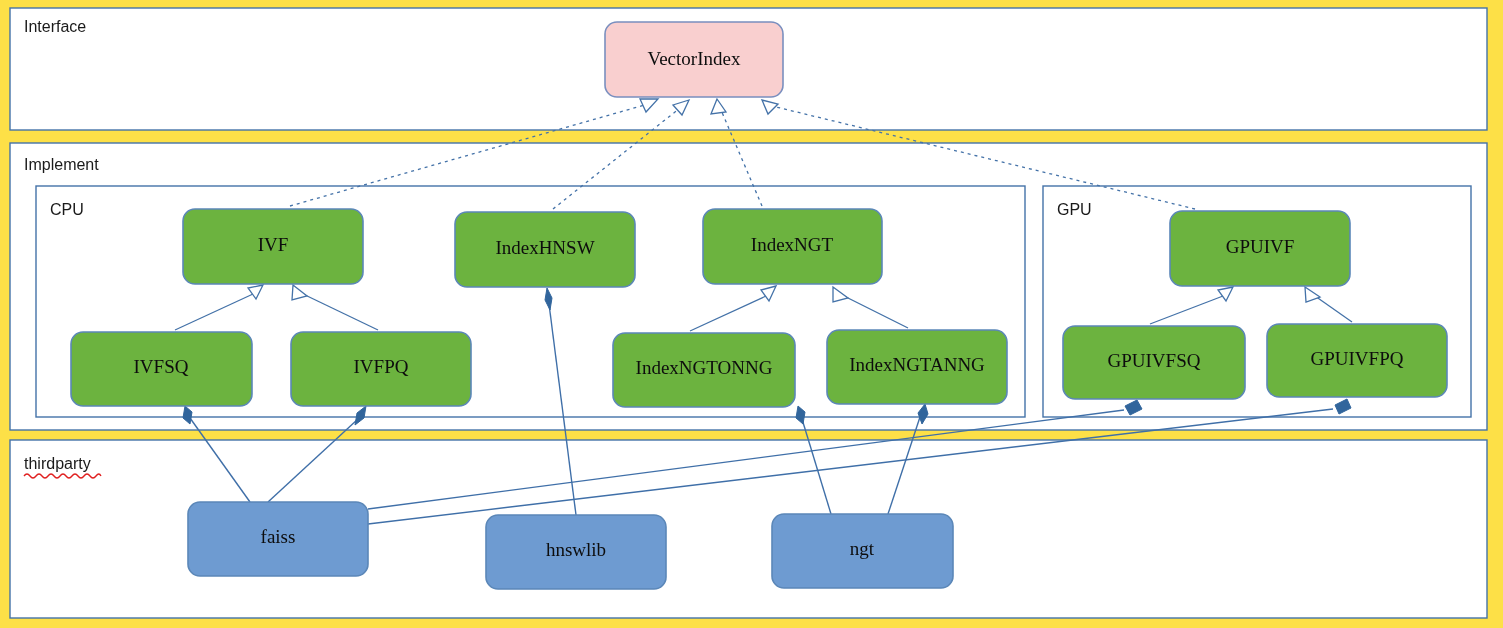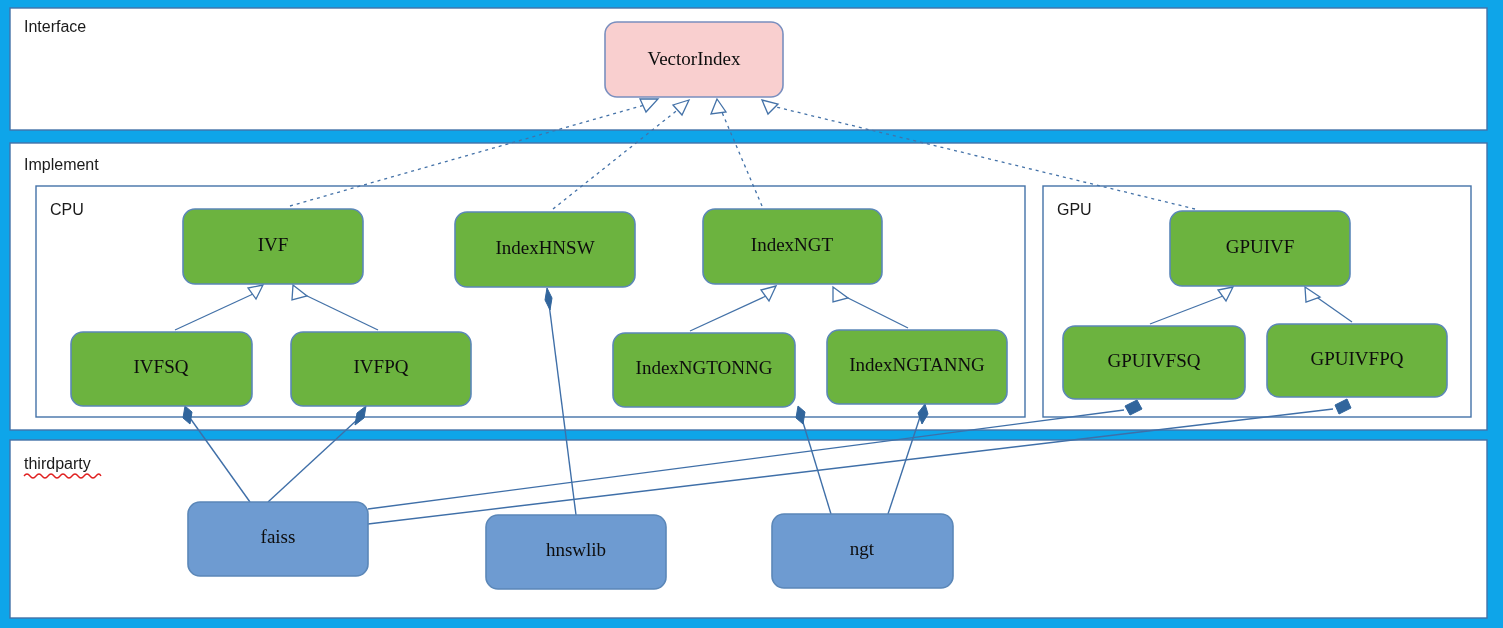--- a/index.html
+++ b/index.html
@@ -4,21 +4,21 @@
 <style>
   html, body {
     margin: 0;
     padding: 0;
     background: #ffffff;
   }
   #stage {
     position: relative;
     width: 1503px;
     height: 628px;
-    background: #0ea5e9;
+    background: #fde047;
     font-family: "Liberation Sans", sans-serif;
     overflow: hidden;
   }
   svg#diagram {
     position: absolute;
     left: 0;
     top: 0;
     width: 1503px;
     height: 628px;
   }

